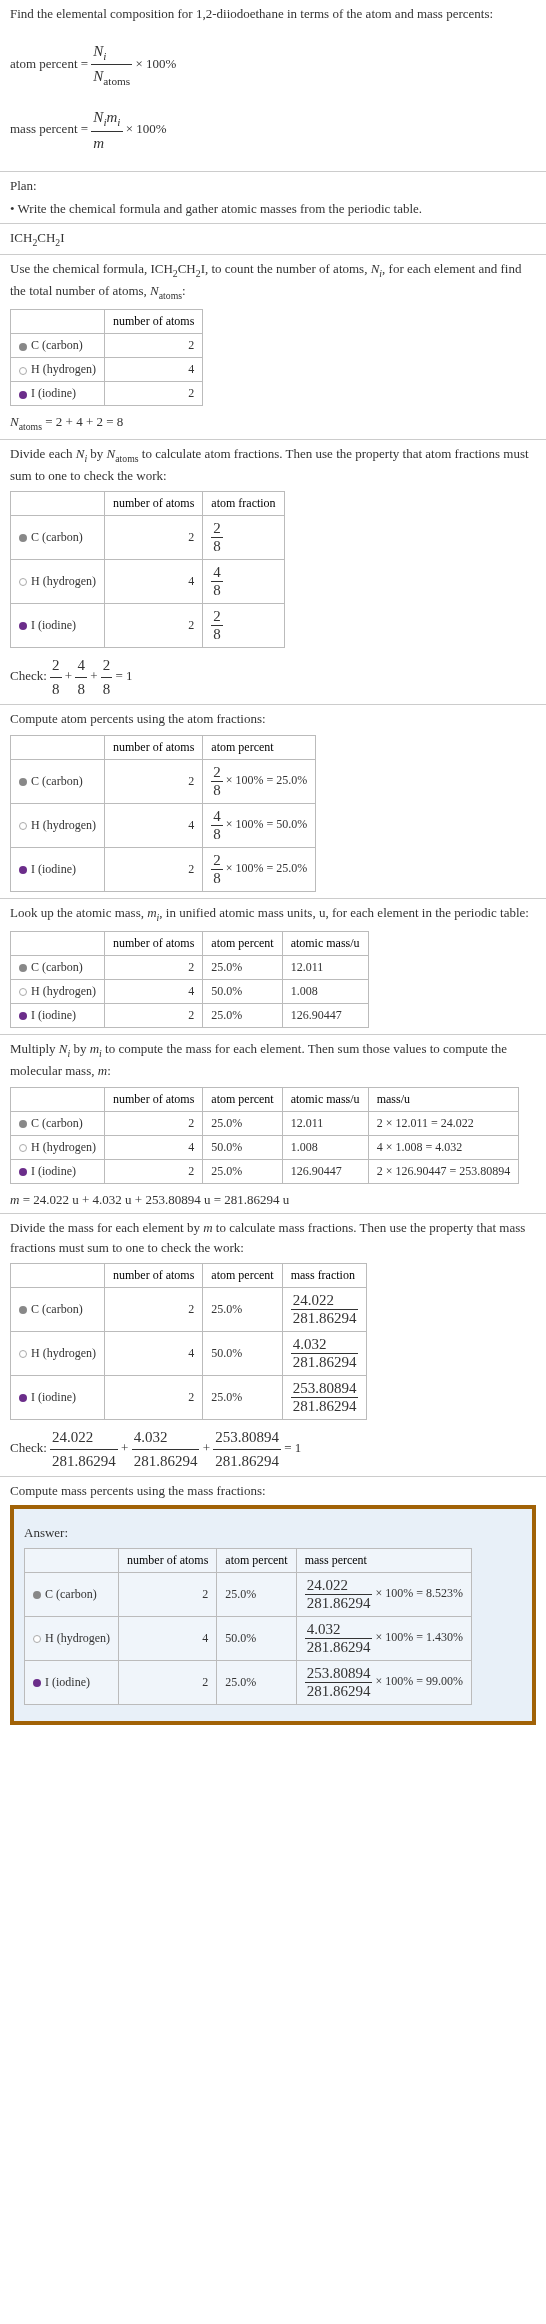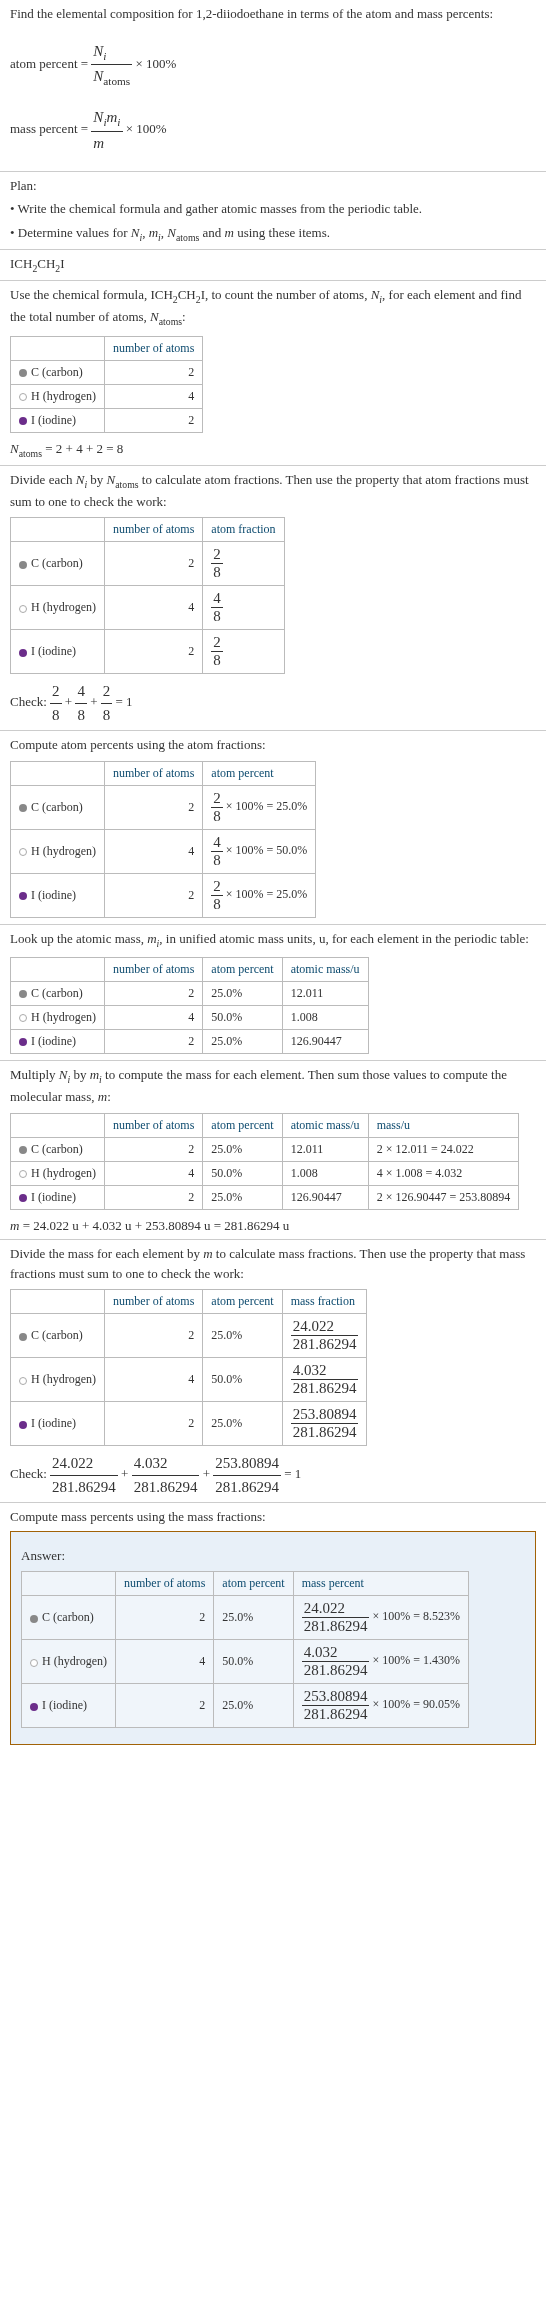--- a/index.html
+++ b/index.html
@@ -7,27 +7,27 @@
     .section { padding: 0 10px; }
     .divider { border-top: 1px solid #ccc; }
     .formula { font-family: Georgia, serif; }
     sub { font-size: 0.75em; vertical-align: sub; }
     .frac { display: inline-block; vertical-align: middle; text-align: left; font-size: 15px; }
     .frac .num { display: block; border-bottom: 1px solid #333; padding: 0 2px; }
     .frac .den { display: block; padding: 0 2px; }
     .italic { font-style: italic; }
     table { border-collapse: collapse; margin: 6px 0; }
     th, td { border: 1px solid #bbb; padding: 4px 8px; font-size: 12px; text-align: left; }
-    th { font-weight: normal; color: #0c4a6e; }
+    th { font-weight: normal; color: #000000; }
     td.num { text-align: right; }
     .dot { display: inline-block; width: 8px; height: 8px; border-radius: 50%; margin-right: 4px; vertical-align: middle; }
     .dot-c { background: #888; }
     .dot-h { background: #fff; border: 1px solid #aaa; }
     .dot-i { background: #6b2d8a; }
-    .answer-box { background: #e8f0f8; border: 1px solid #a16207; padding: 10px; margin: 0 10px 10px; }
+    .answer-box { background: #e8f0f8; border: 4px solid #a16207; padding: 10px; margin: 0 10px 10px; }
     .answer-box table { background: #f0f5fa; }
     p { margin: 4px 0; line-height: 1.5; }
     .eq-line { margin: 16px 0; }
   </style>
 </head>
 <body>
 
 <div class="section">
   <p>Find the elemental composition for 1,2-diiodoethane in terms of the atom and mass percents:</p>
   <p class="eq-line">
@@ -40,23 +40,20 @@
     <span class="frac"><span class="num"><span class="italic">N</span><sub class="italic">i</sub><span class="italic">m</span><sub class="italic">i</sub></span><span class="den italic">m</span></span>
     <span> × 100%</span>
   </p>
 </div>
 
 <div class="divider"></div>
 
 <div class="section">
   <p>Plan:</p>
   <p>• Write the chemical formula and gather atomic masses from the periodic table.</p>
-  <p>
-    <span>• Determine values for </span><span class="italic">N</span><sub class="italic">i</sub><span>, </span><span class="italic">m</span><sub class="italic">i</sub><span>, </span><span class="italic">N</span><sub>atoms</sub><span> and </span><span class="italic">m</span><span> using these items.</span>
-  </p>
 </div>
 
 <div class="divider"></div>
 
 <div class="section">
   <p class="formula">
     <span>ICH</span><sub>2</sub><span>CH</span><sub>2</sub><span>I</span>
   </p>
 </div>
 
@@ -307,17 +304,17 @@
     <tr>
           <td><span class="dot dot-h"></span><span>H (hydrogen)</span></td>
           <td class="num">4</td>
           <td>50.0%</td>
           <td><span class="frac"><span class="num">4.032</span><span class="den">281.86294</span></span><span> × 100% = 1.430%</span></td>
         </tr>
     <tr>
           <td><span class="dot dot-i"></span><span>I (iodine)</span></td>
           <td class="num">2</td>
           <td>25.0%</td>
-          <td><span class="frac"><span class="num">253.80894</span><span class="den">281.86294</span></span><span> × 100% = 90.05%</span></td>
+          <td><span class="frac"><span class="num">253.80894</span><span class="den">281.86294</span></span><span> × 100% = 99.00%</span></td>
         </tr>
   </tbody>
     </table>
 </div>
 
 </body></html>

